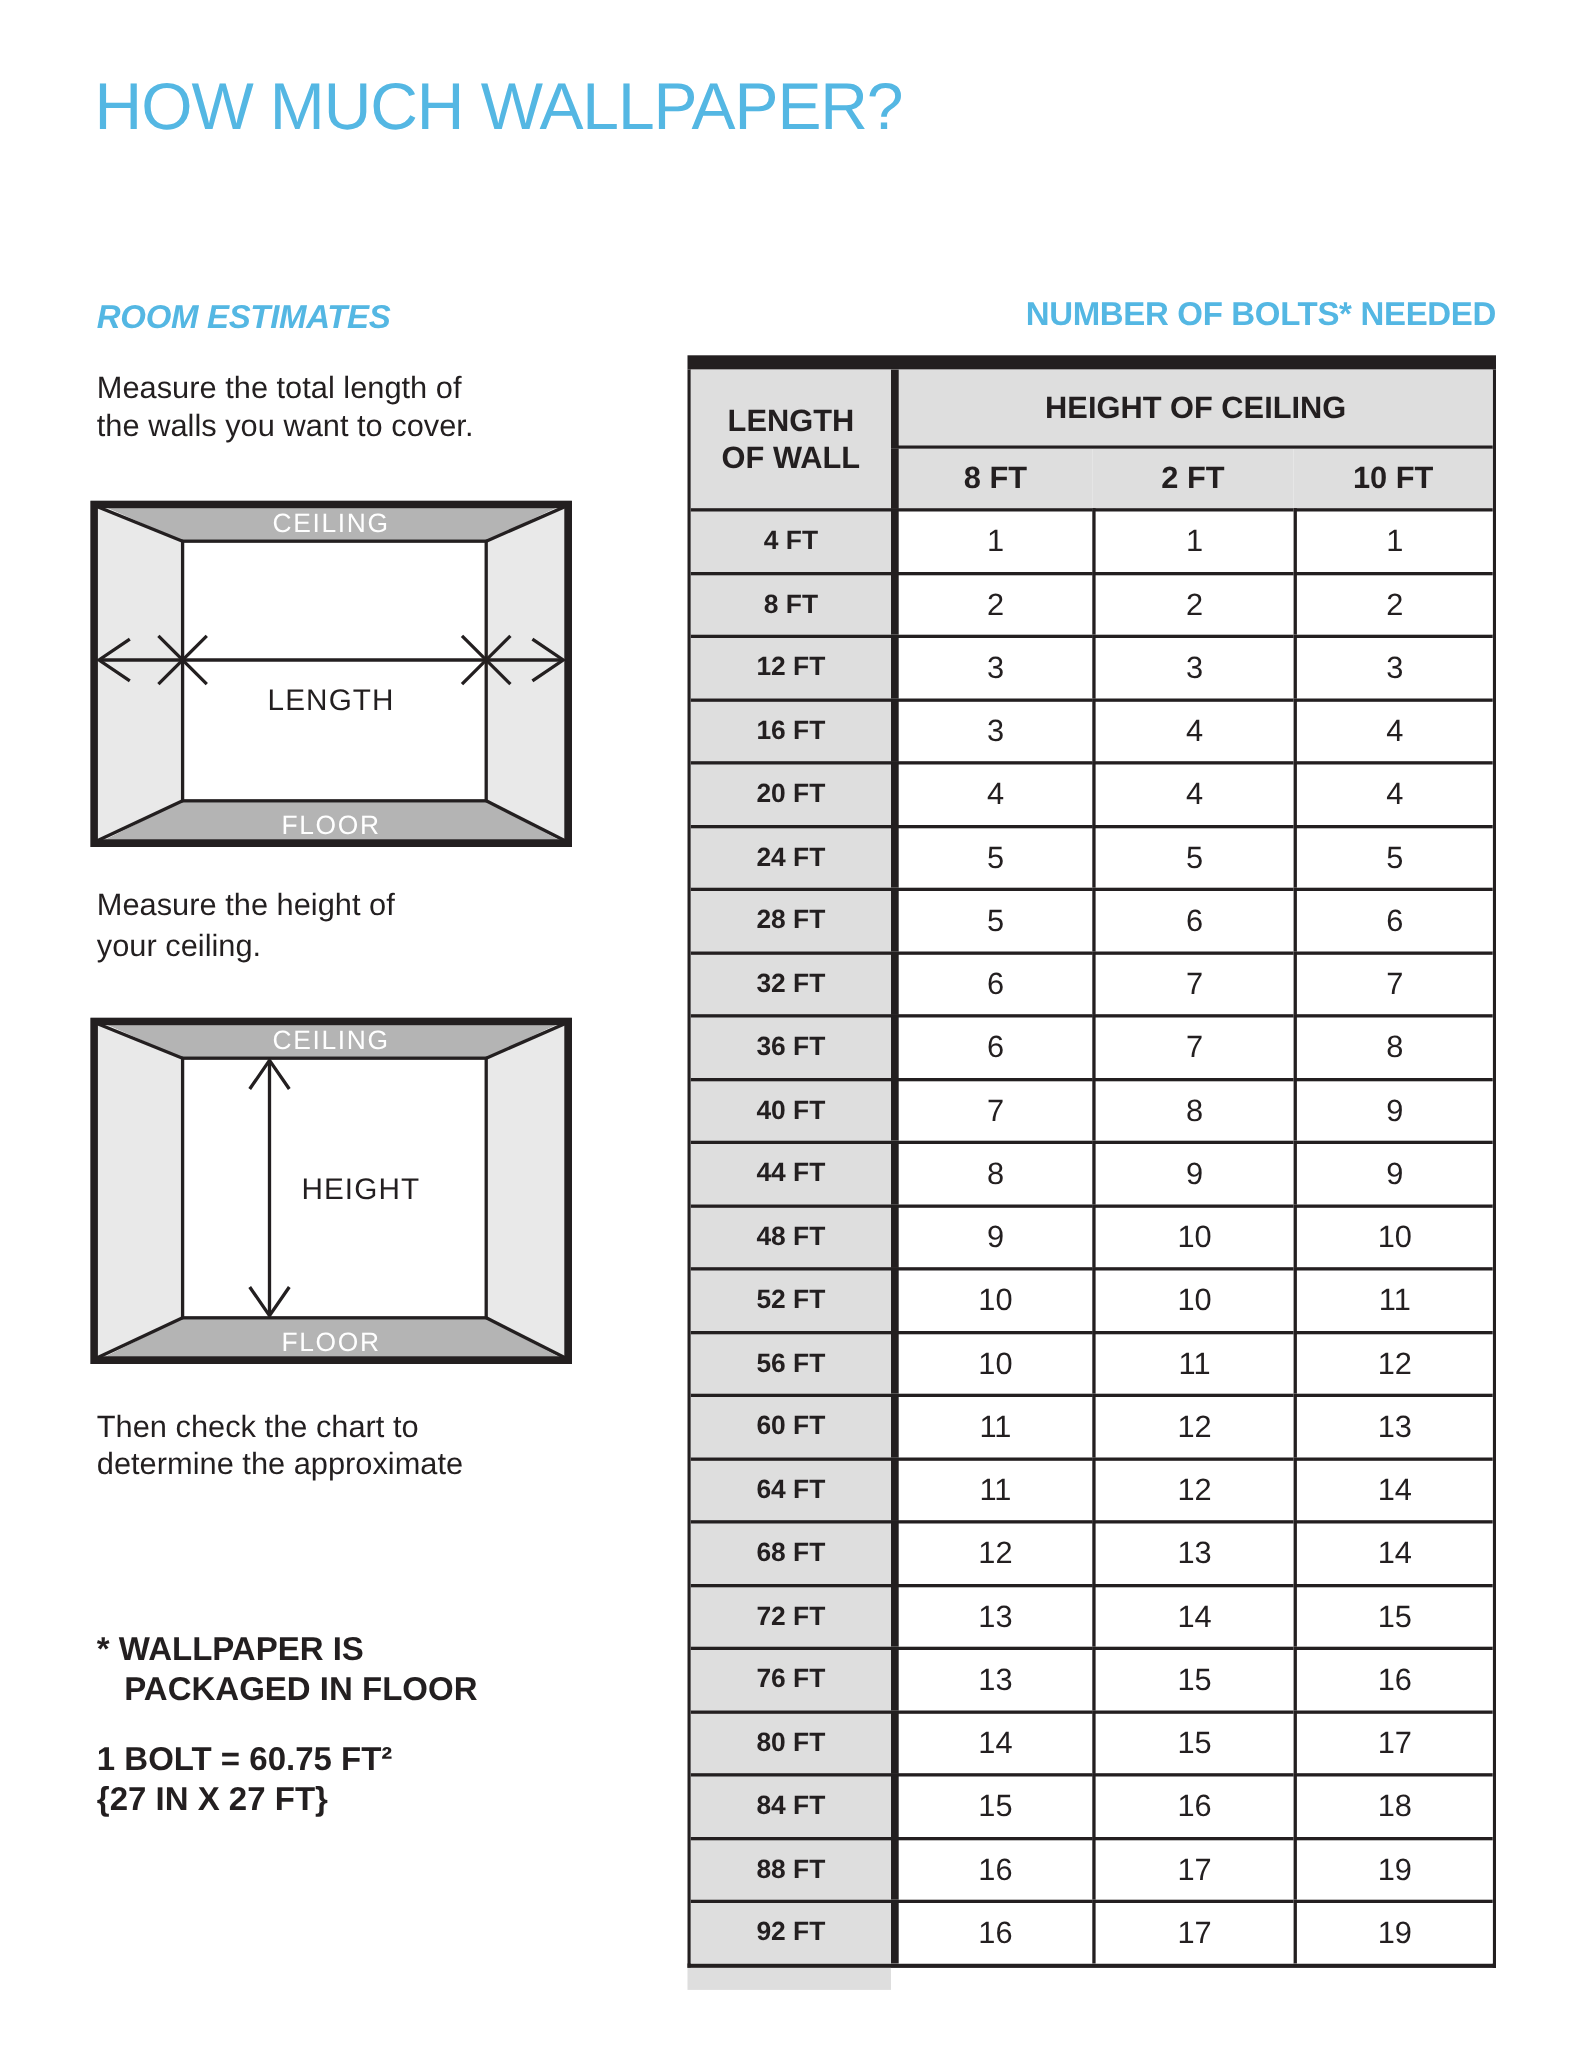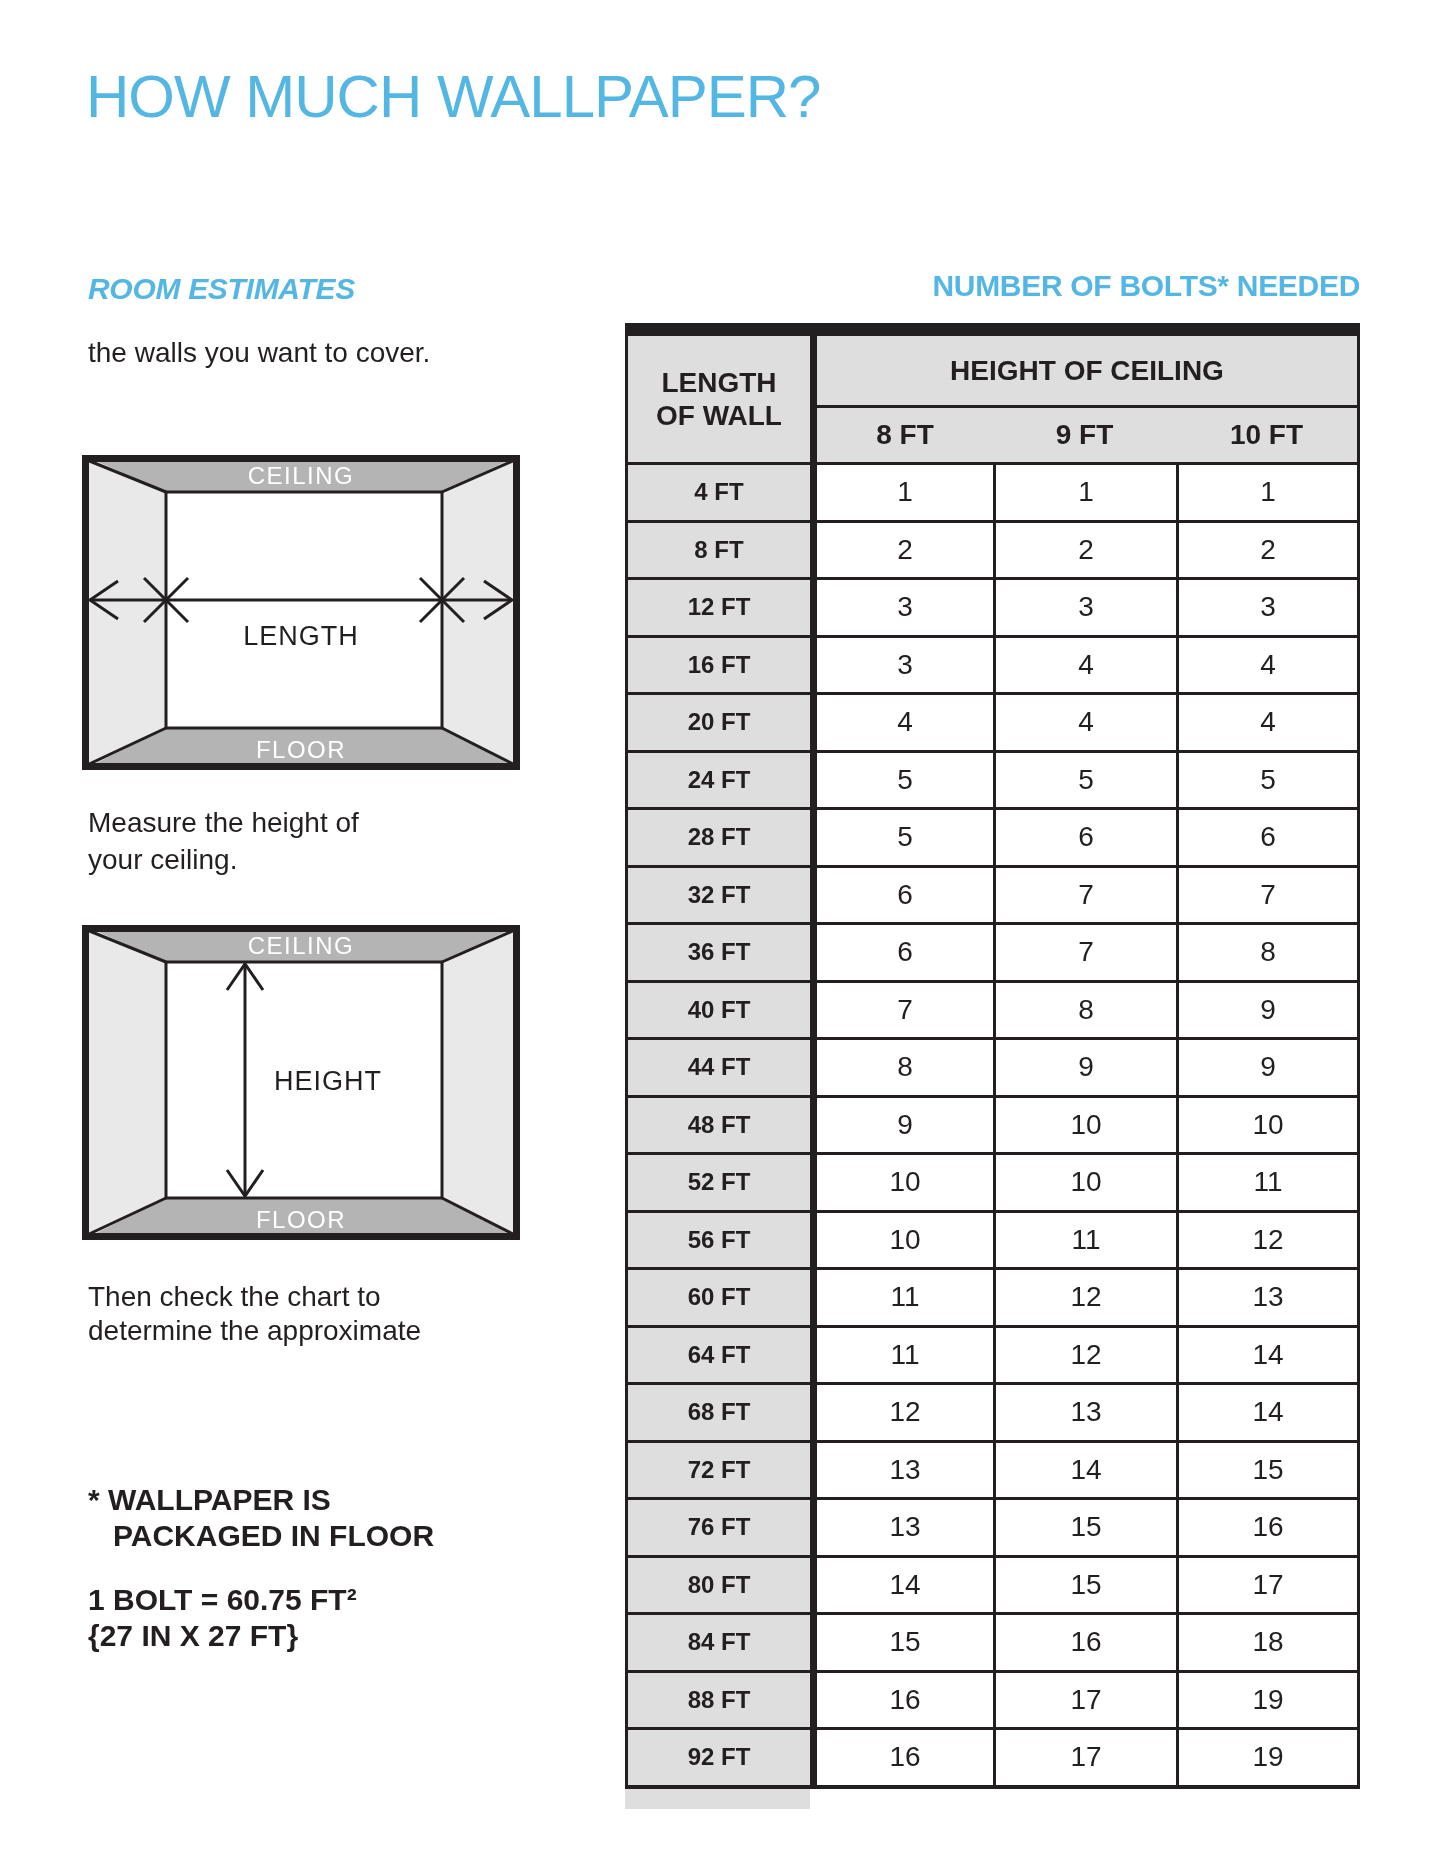--- a/index.html
+++ b/index.html
@@ -94,20 +94,21 @@
   }
 </style>
 </head>
 <body>
 
 <div class="abs" id="title">HOW MUCH WALLPAPER?</div>
 
 <div class="abs sec-heading" id="room-estimates-heading">ROOM ESTIMATES</div>
 
 <div class="abs body-text" id="para1">
+  <div>Measure the total length of</div>
   <div>the walls you want to cover.</div>
 </div>
 
 <svg class="abs diagram" id="diagram1" viewBox="0 0 438 315">
   <polygon points="0,0 438,0 360,37 84,37" fill="#B4B4B4"></polygon>
   <polygon points="84,273 360,273 438,315 0,315" fill="#B4B4B4"></polygon>
   <polygon points="0,0 84,37 84,273 0,315" fill="#E9E9E9"></polygon>
   <polygon points="360,37 438,0 438,315 360,273" fill="#E9E9E9"></polygon>
   <rect x="84" y="37" width="276" height="236" fill="#ffffff" stroke="#231F20" stroke-width="3"></rect>
   <line x1="5" y1="5" x2="84" y2="37" stroke="#231F20" stroke-width="3"></line>
@@ -175,21 +176,21 @@
 <div class="abs" id="bolts-table">
   <div class="top-bar"></div>
   <div id="table-body">
     <div class="hdr-grid">
       <div class="cell-lenwall">
         <div>LENGTH</div>
         <div>OF WALL</div>
       </div>
       <div class="cell-hoc">HEIGHT OF CEILING</div>
       <div class="cell-ft first">8 FT</div>
-      <div class="cell-ft">9 FT</div>
+      <div class="cell-ft">2 FT</div>
       <div class="cell-ft">10 FT</div>
     </div>
     <div class="rows-grid">
         <div class="c-len">4 FT</div>
         <div class="c-val first">1</div>
         <div class="c-val rest">1</div>
         <div class="c-val rest">1</div>
         <div class="c-len">8 FT</div>
         <div class="c-val first">2</div>
         <div class="c-val rest">2</div>

